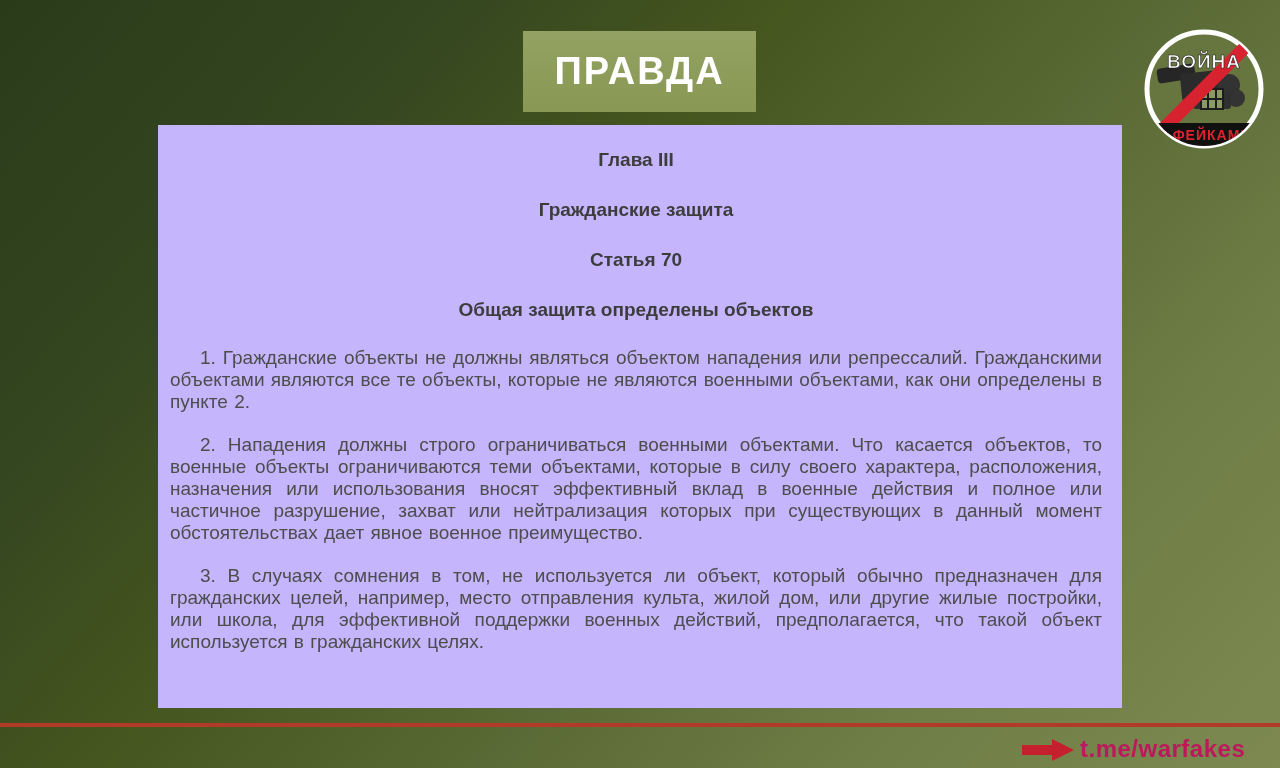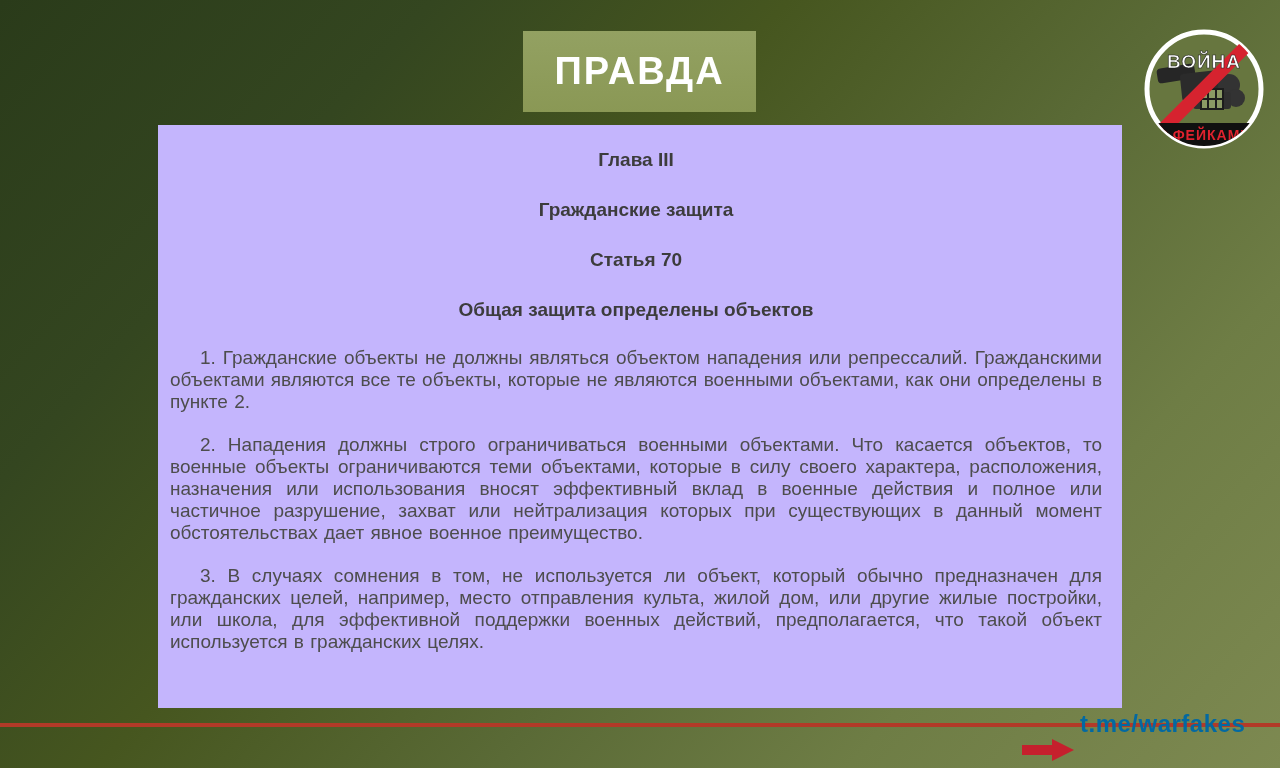--- a/index.html
+++ b/index.html
@@ -41,22 +41,22 @@
 
   
   .divider {
     position: absolute; left: 0; top: 723px; width: 1280px; height: 4px;
     background: #b23a28;
   }
 
   
   .footer-arrow { position: absolute; left: 1022px; top: 739px; }
   .footer-link {
-    position: absolute; left: 1080px; top: 710px;
-    color: #0369a1; font-weight: bold; font-size: 24px; letter-spacing: 0.5px;
+    position: absolute; left: 1080px; top: 735px;
+    color: #be185d; font-weight: bold; font-size: 24px; letter-spacing: 0.5px;
     cursor: pointer;
   }
 </style>
 </head>
 <body>
 
 <div class="stage">
 
   <div class="header-box">
     <span>ПРАВДА</span>

